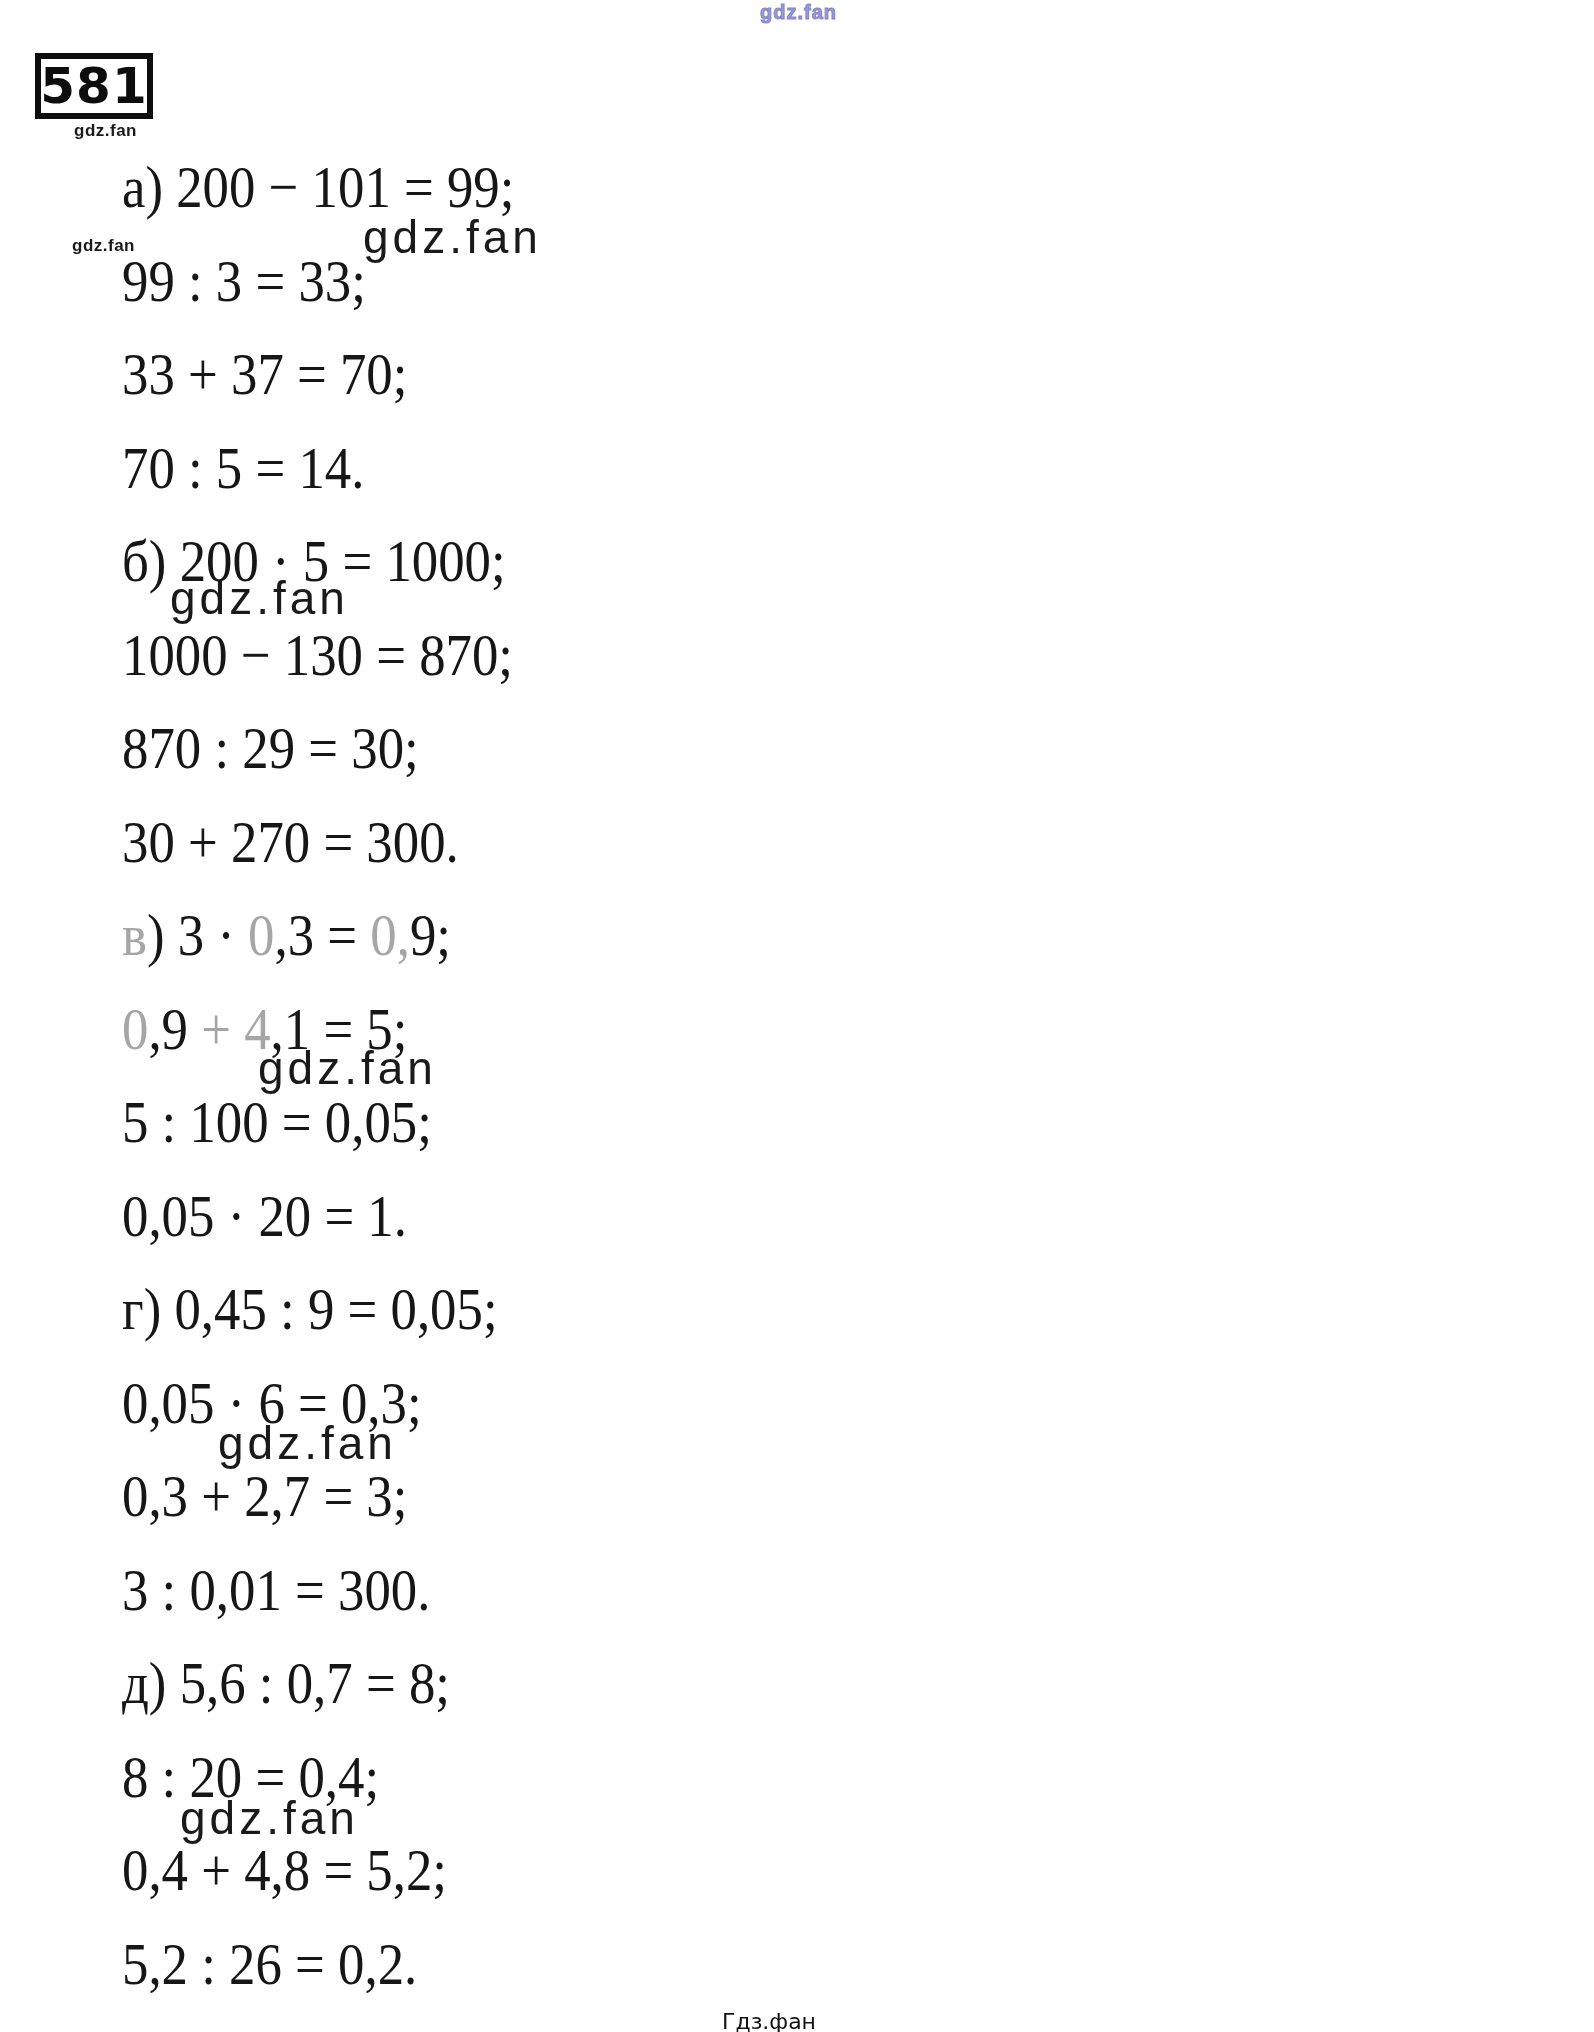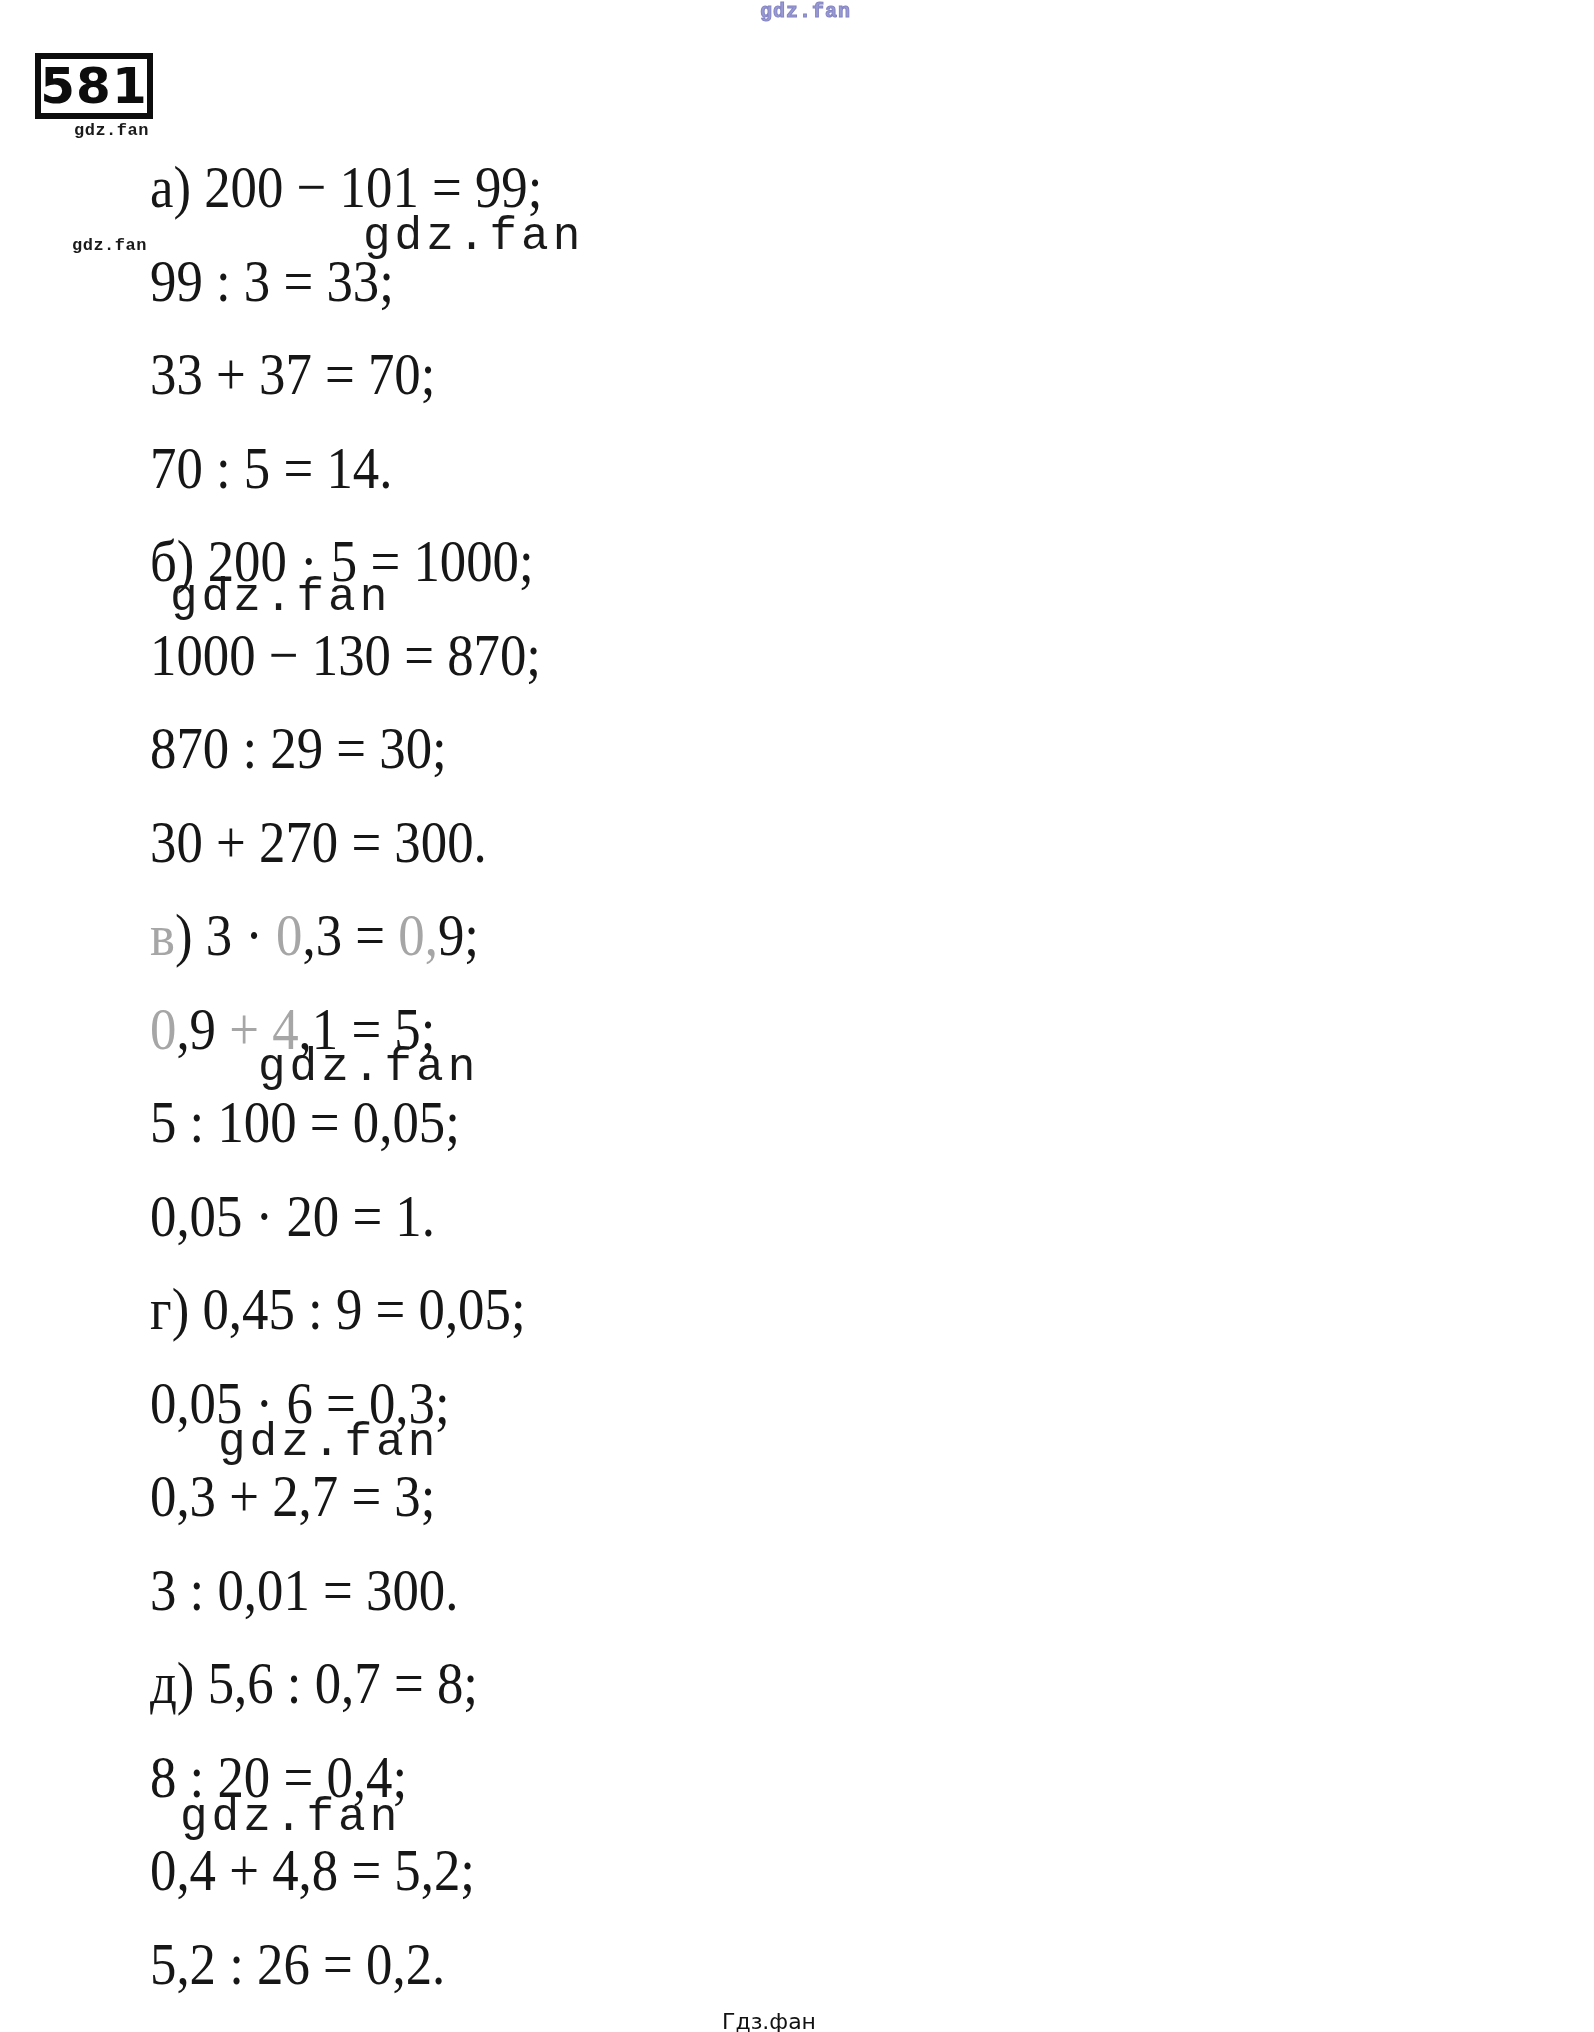--- a/index.html
+++ b/index.html
@@ -36,41 +36,40 @@
     color: #0d0d0d;
     line-height: 1;
   }
 
   
   .solution {
     position: absolute;
     left: 122px;
     top: 141px;
     width: 1100px;
-    margin-left: 28px;
   }
   .eq-line {
     height: 93.5px;
     display: flex;
     align-items: center;
     font-family: "Liberation Serif", "DejaVu Serif", serif;
     font-size: 60px;
     white-space: pre;
     color: #161616;
     transform: scaleX(0.88);
     transform-origin: left center;
   }
   .eq-line .faded {
     color: #a6a6a6;
   }
 
   
   .wm {
     position: absolute;
-    font-family: Liberation Mono, monospace;
+    font-family: Liberation Sans, sans-serif;
     color: #1a1a1a;
     line-height: 1;
     white-space: nowrap;
   }
   .wm-small {
     font-size: 17px;
     font-weight: bold;
     letter-spacing: 0.5px;
   }
   .wm-big {

